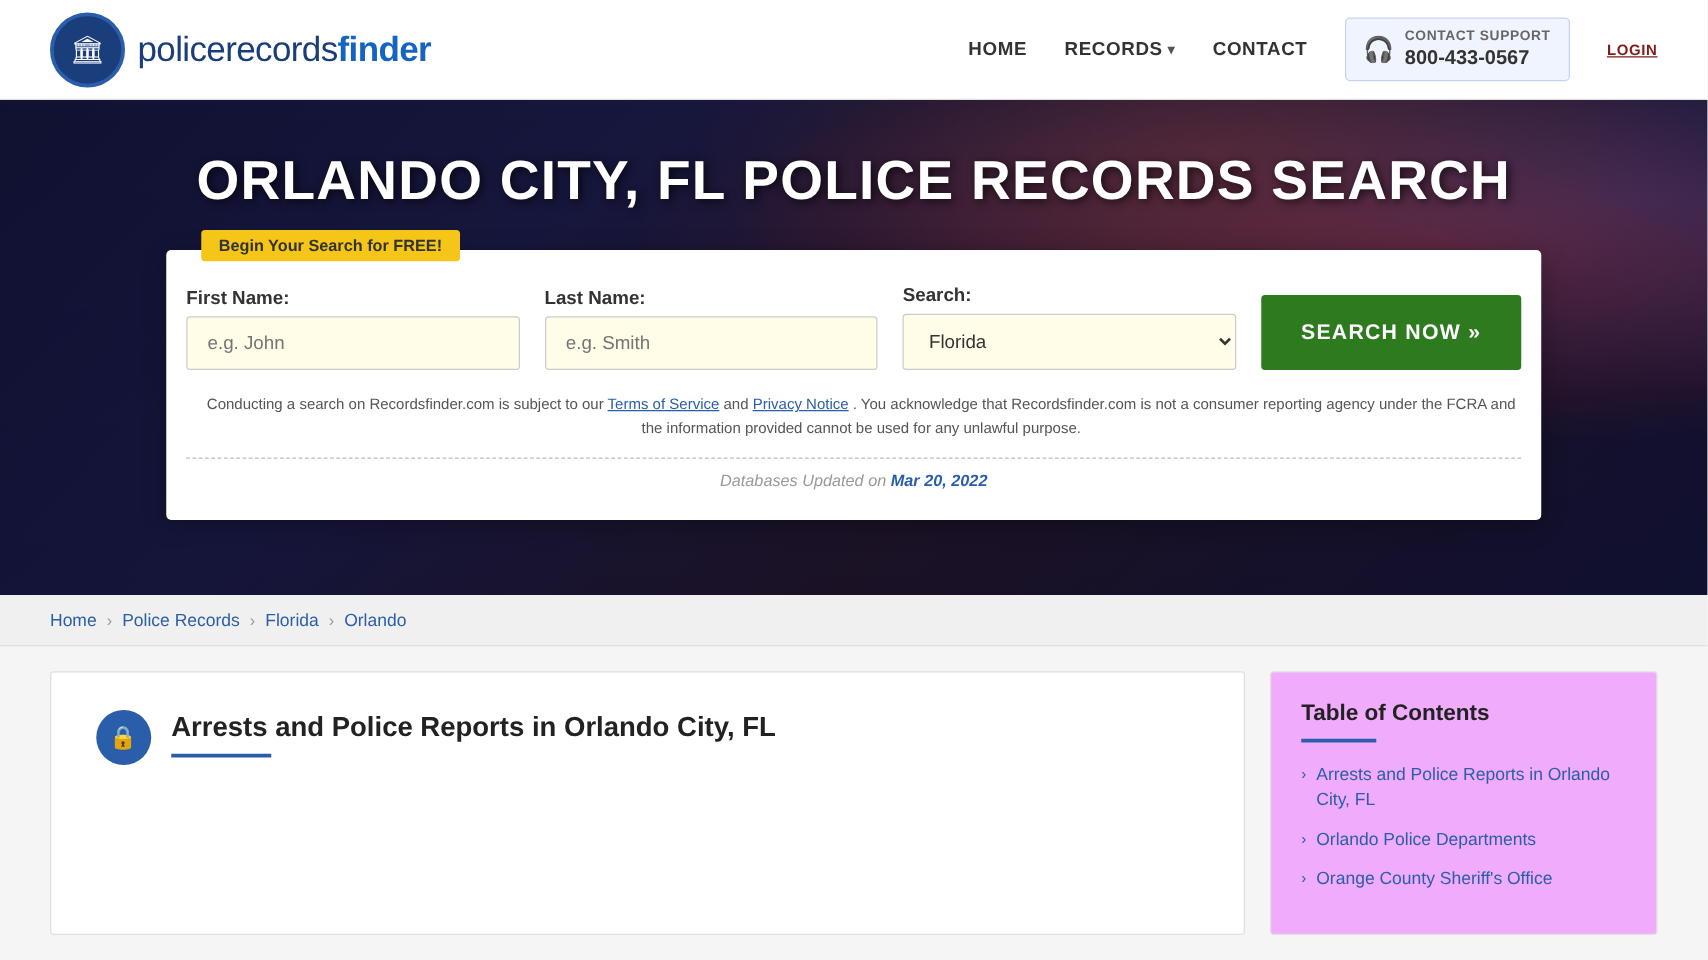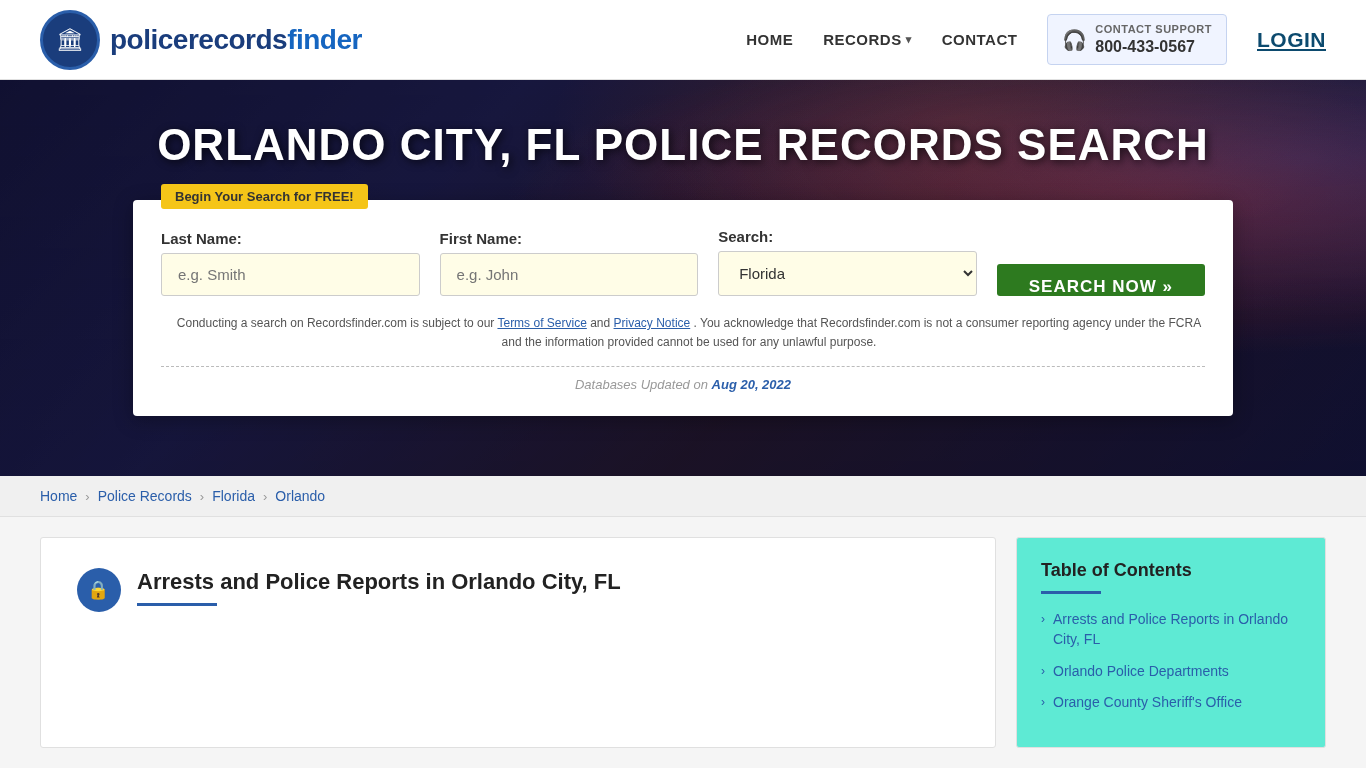--- a/index.html
+++ b/index.html
@@ -35,21 +35,21 @@
       color: #fff;
       font-size: 22px;
     }
     .logo-text {
       font-size: 28px;
       color: #2a5eaa;
       font-weight: 400;
       letter-spacing: -0.5px;
     }
     .logo-text span {
-      font-weight: 700;
+      font-weight: 400;
       color: #1a3d7c;
     }
     .nav {
       display: flex;
       align-items: center;
       gap: 30px;
     }
     .nav-item {
       font-size: 15px;
       font-weight: 700;
@@ -91,23 +91,23 @@
       color: #666;
       font-weight: 600;
       letter-spacing: 0.5px;
     }
     .support-number {
       font-size: 16px;
       font-weight: 700;
       color: #333;
     }
     .login-btn {
-      font-size: 21px;
-      font-weight: 700;
-      color: #0c4a6e;
+      font-size: 12px;
+      font-weight: 700;
+      color: #7f1d1d;
       cursor: pointer;
       letter-spacing: 0.5px;
     }
 
     
     .hero {
       position: relative;
       background: linear-gradient(rgba(10,10,40,0.6), rgba(10,10,40,0.65)),
                   linear-gradient(135deg, #1a1a3e 0%, #2a2a5e 30%, #3a2020 60%, #1a1a3e 100%);
       min-height: 380px;
@@ -138,21 +138,21 @@
       margin-bottom: 30px;
       text-shadow: 2px 2px 8px rgba(0,0,0,0.7);
       position: relative;
       z-index: 1;
     }
 
     
     .search-container {
       background: #fff;
       border-radius: 4px;
-      padding: 28px 28px 24px;
+      padding: 28px 16px 24px;
       width: 100%;
       max-width: 1100px;
       position: relative;
       z-index: 1;
       box-shadow: 0 4px 20px rgba(0,0,0,0.3);
     }
     .free-badge {
       position: absolute;
       top: -16px;
       left: 28px;
@@ -205,21 +205,21 @@
       background: #2d7a1f;
       color: #fff;
       font-size: 17px;
       font-weight: 700;
       padding: 13px 32px;
       border: none;
       border-radius: 3px;
       cursor: pointer;
       letter-spacing: 1px;
       white-space: nowrap;
-      height: 32px;
+      height: 60px;
     }
     .form-disclaimer {
       font-size: 12px;
       color: #555;
       text-align: center;
       line-height: 1.6;
       margin-left: 12px;
     }
     .form-disclaimer a {
       color: #2a5eaa;
@@ -317,21 +317,21 @@
       color: #444;
       margin-top: 18px;
     }
 
     
     .sidebar {
       width: 310px;
       flex-shrink: 0;
     }
     .toc-box {
-      background: #5eead4;
+      background: #f0abfc;
       border: 1px solid #e0e0e0;
       border-radius: 3px;
       padding: 22px 24px;
     }
     .toc-title {
       font-size: 18px;
       font-weight: 700;
       color: #222;
       margin-bottom: 10px;
     }
@@ -393,26 +393,26 @@
 </header>
 
 <section class="hero">
   <h1 class="hero-title">ORLANDO CITY, FL POLICE RECORDS SEARCH</h1>
 
   <div class="search-container">
     <div class="free-badge">Begin Your Search for FREE!</div>
 
     <div class="form-row">
       <div class="form-group name-field">
+        <label>First Name:</label>
+        <input class="form-input" type="text" placeholder="e.g. John" style="">
+      </div>
+      <div class="form-group name-field">
         <label>Last Name:</label>
         <input class="form-input" type="text" placeholder="e.g. Smith" style="">
-      </div>
-      <div class="form-group name-field">
-        <label>First Name:</label>
-        <input class="form-input" type="text" placeholder="e.g. John" style="">
       </div>
       <div class="form-group state-field">
         <label>Search:</label>
         <select class="state-select">
           <option>Florida</option>
           <option>Alabama</option>
           <option>Alaska</option>
           <option>California</option>
           <option>Georgia</option>
           <option>New York</option>
@@ -427,21 +427,21 @@
       <a href="#">Terms of Service</a>
       <span>and</span>
       <a href="#">Privacy Notice</a>
       <span>. You acknowledge that Recordsfinder.com is not a consumer reporting agency under the FCRA and the information provided cannot be used for any unlawful purpose.</span>
     </p>
 
     <hr class="form-divider">
 
     <p class="db-updated">
       <span class="db-updated-label">Databases Updated on </span>
-      <span class="db-updated-date">Aug 20, 2022</span>
+      <span class="db-updated-date">Mar 20, 2022</span>
     </p>
   </div>
 </section>
 
 <nav class="breadcrumb-bar">
   <a class="breadcrumb-item" href="#">Home</a>
   <span class="breadcrumb-sep">›</span>
   <a class="breadcrumb-item" href="#">Police Records</a>
   <span class="breadcrumb-sep">›</span>
   <a class="breadcrumb-item" href="#">Florida</a>

